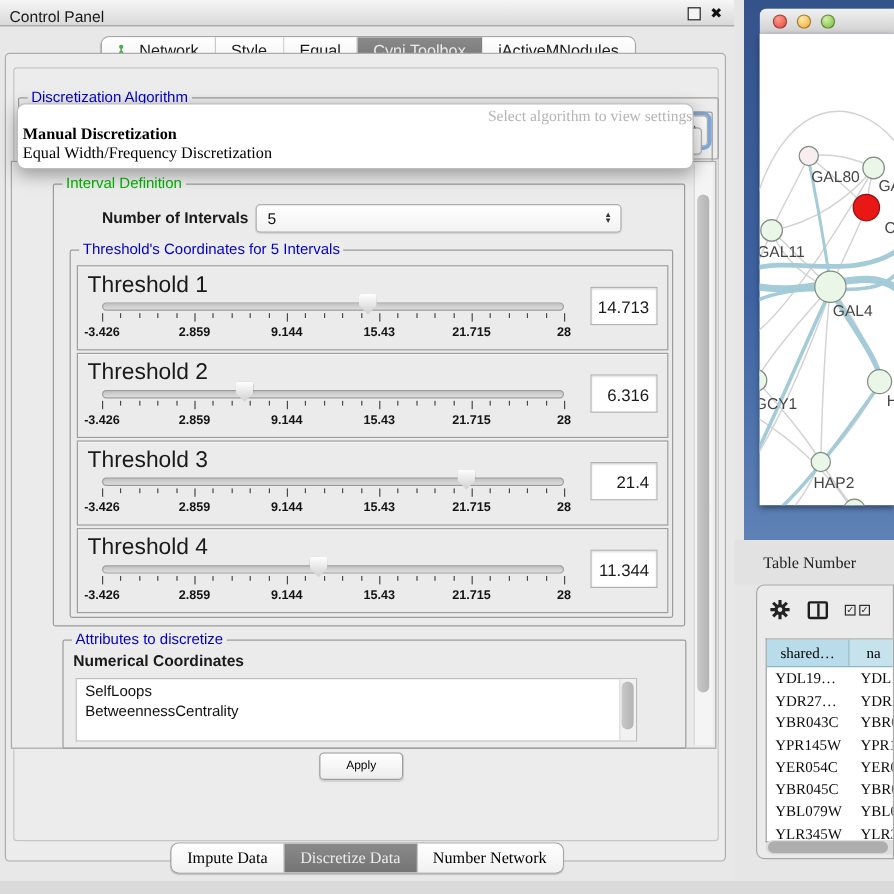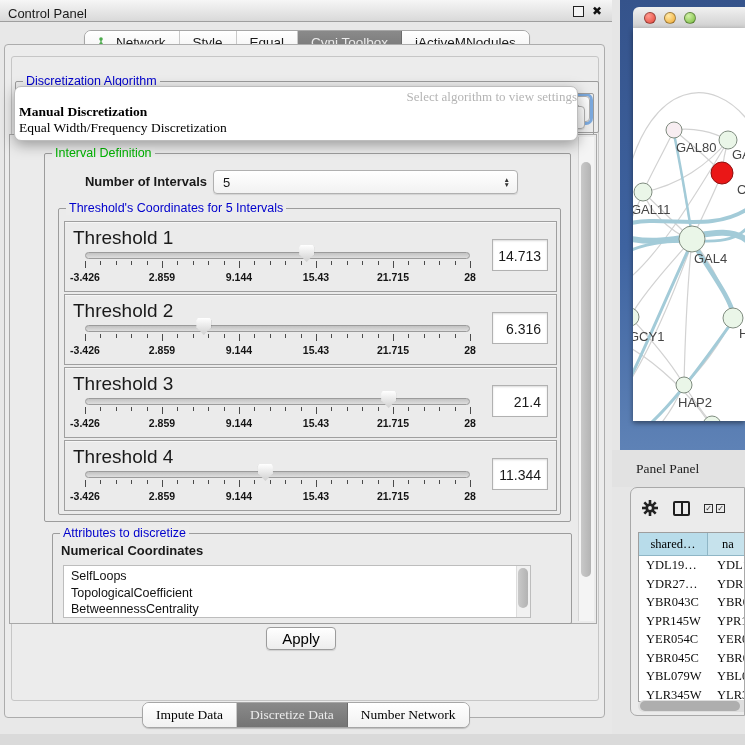--- a/index.html
+++ b/index.html
@@ -69,21 +69,21 @@
     box-shadow:inset 0 1px 2px rgba(0,0,0,.15);font-size:14px;line-height:32px;text-align:right;
     padding-right:6px;box-sizing:border-box;}
   
   .attr-label{position:absolute;left:8px;top:9px;font-weight:bold;font-size:13px;}
   .attr-list{position:absolute;left:10px;top:31px;width:468px;height:53px;background:#fff;border:1px solid #bdbdbd;
     overflow:hidden;box-sizing:border-box;}
   .attr-list ul{margin:2px 0 0 0;padding:0 0 0 7px;list-style:none;font-size:12.5px;line-height:16.5px;color:#111;}
   .list-sb{position:absolute;right:0;top:0;bottom:0;width:13px;background:#f1f1f1;border-left:1px solid #ddd;}
   .list-sb .vsb-thumb{top:2px;height:40px;left:1px;}
   .apply{position:absolute;left:266px;top:627px;width:70px;height:23px;border:1px solid #9c9c9c;border-radius:4px;
-    background:linear-gradient(#ffffff,#ededed);font-size:15px;font-family:inherit;box-shadow:0 1px 1px rgba(0,0,0,.12);}
+    background:linear-gradient(#ffffff,#ededed);font-size:10px;font-family:inherit;box-shadow:0 1px 1px rgba(0,0,0,.12);}
   
   #right-side{position:absolute;left:612px;top:0;width:133px;height:745px;background:#e6e6e6;}
   .net-window{position:absolute;left:8px;top:0;width:125px;height:450px;
     background:linear-gradient(180deg,#35538b 0%,#3e63a0 55%,#5e82b6 100%);}
   .net-titlebar{position:absolute;left:13px;top:7px;right:0;height:21px;background:linear-gradient(#f1f1f1,#cfcfcf);
     border-bottom:1px solid #9a9a9a;border-top-left-radius:6px;display:flex;align-items:center;gap:8px;padding-left:11px;}
   .light{width:12px;height:12px;border-radius:50%;border:1px solid rgba(0,0,0,.35);box-sizing:border-box;}
   .light.red{background:radial-gradient(circle at 35% 30%,#ff9a8f,#e4453a);}
   .light.yellow{background:radial-gradient(circle at 35% 30%,#ffe9a8,#f0a82d);}
   .light.green{background:radial-gradient(circle at 35% 30%,#d2f0a8,#74bc3a);}
@@ -376,21 +376,20 @@
 </div>
           </div>
         </div>
 
         <div class="group" style="left:42px;top:398px;width:520px;height:91px;">
           <span class="gtitle blue">Attributes to discretize</span>
           <div class="attr-label">Numerical Coordinates</div>
           <div class="attr-list">
             <ul id="attr-items">
               <li>SelfLoops</li>
-              <li>TopologicalCoefficient</li>
               <li>BetweennessCentrality</li>
             </ul>
             <div class="list-sb">
               <div class="vsb-thumb"></div>
             </div>
           </div>
         </div>
 
         <div class="vsb">
           <div class="vsb-thumb"></div>
@@ -471,21 +470,21 @@
         <text x="-4" y="313" font-size="13" fill="#454545">GCY1</text>
         <circle cx="100" cy="290" r="10" fill="#eaf6e8" stroke="#7f8c7f" stroke-width="1"></circle>
         <text x="106" y="310" font-size="13" fill="#454545">H</text>
         <circle cx="51" cy="357" r="8" fill="#eaf6e8" stroke="#7f8c7f" stroke-width="1"></circle>
         <text x="45" y="379" font-size="13" fill="#454545">HAP2</text>
         <circle cx="79" cy="397" r="9" fill="#eaf6e8" stroke="#7f8c7f" stroke-width="1"></circle>
       </svg>
     </div>
 
     <div class="tp-header">
-      <span>Panel Panel</span>
+      <span>Table Number</span>
     </div>
 
     <div class="tp-body">
       <div class="tp-toolbar">
         <svg width="18" height="18" viewBox="0 0 18 18">
           <g stroke="#222" stroke-width="2.6">
             <line x1="9" y1="1" x2="9" y2="17"></line>
             <line x1="1" y1="9" x2="17" y2="9"></line>
             <line x1="3.3" y1="3.3" x2="14.7" y2="14.7"></line>
             <line x1="14.7" y1="3.3" x2="3.3" y2="14.7"></line>

